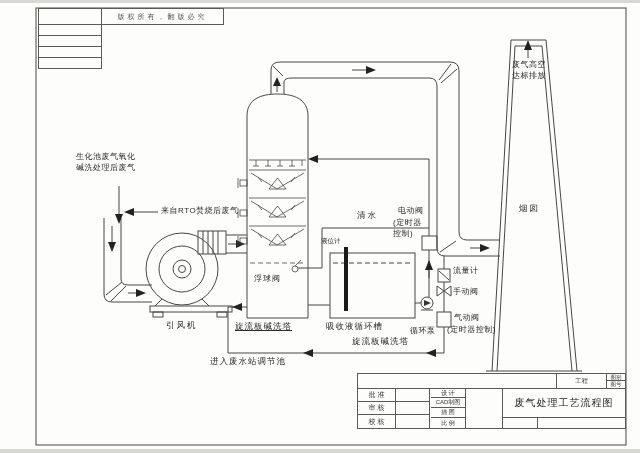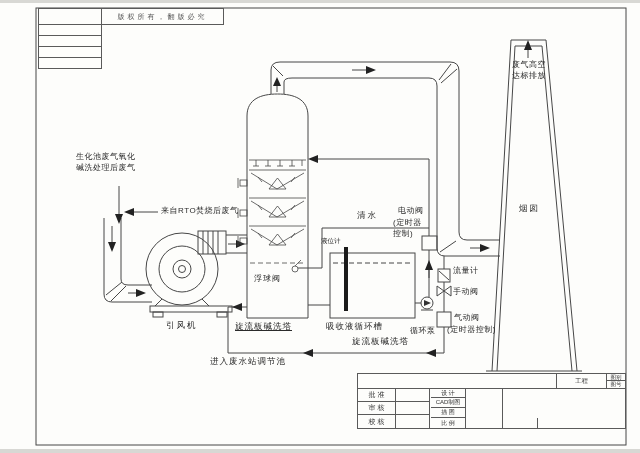--- a/index.html
+++ b/index.html
@@ -278,16 +278,19 @@
     <div class="cell ctr" style="left:0;top:9px;width:35px;height:10px;border-bottom:1px solid #5a5a5a;border-right:1px solid #5a5a5a;font-size:6px;">
       <span>CAD制图</span>
     </div>
     <div class="cell ctr" style="left:0;top:19px;width:35px;height:10px;border-bottom:1px solid #5a5a5a;border-right:1px solid #5a5a5a;font-size:6px;">
       <span>描 图</span>
     </div>
     <div class="cell ctr" style="left:0;top:29px;width:35px;height:10px;border-right:1px solid #5a5a5a;font-size:6px;">
       <span>比 例</span>
     </div>
   </div>
+  <div class="cell ctr" style="left:145px;top:15px;width:122px;height:29px;border-bottom:1px solid #5a5a5a;font-size:10px;letter-spacing:1px;color:#222;">
+    <span>废气处理工艺流程图</span>
+  </div>
   <div class="cell" style="left:145px;top:44px;width:122px;height:10px;">
     <div class="cell" style="left:0;top:0;width:35px;height:10px;border-right:1px solid #5a5a5a;"></div>
   </div>
 </div>
 
 </body></html>

